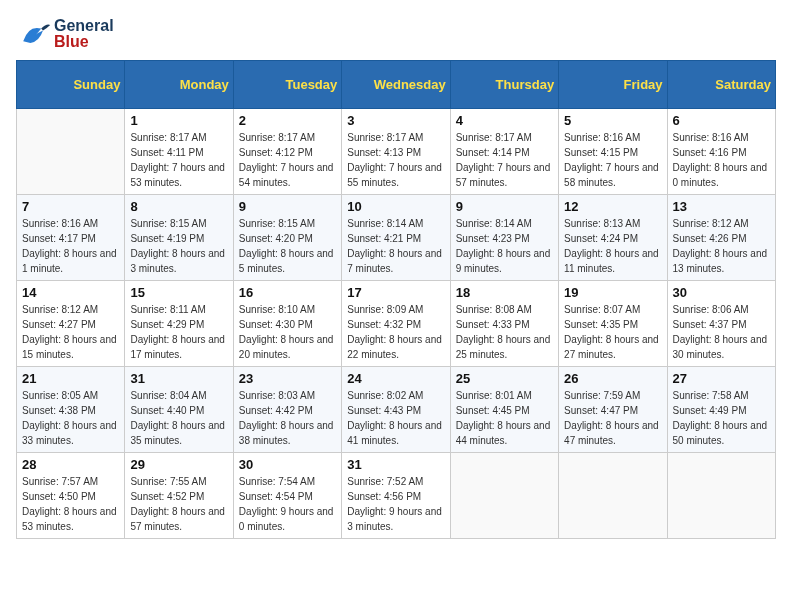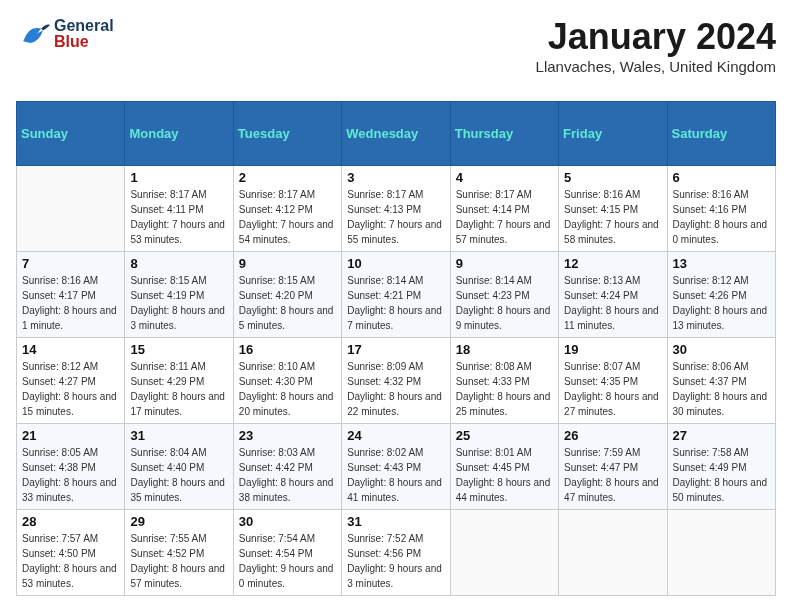--- a/index.html
+++ b/index.html
@@ -7,46 +7,46 @@
       font-family: Arial, sans-serif;
       background: #fff;
       width: 792px;
       min-height: 612px;
       padding: 16px;
     }
     .header-area {
       display: flex;
       justify-content: space-between;
       align-items: flex-start;
-      margin-bottom: 26px;
+      margin-bottom: 8px;
     }
     .title-area {
       text-align: right;
     }
     .month-title {
       font-size: 36px;
       font-weight: bold;
       color: #1a1a1a;
     }
     .subtitle {
       font-size: 15px;
       color: #333;
     }
     table {
       width: 100%;
       border-collapse: collapse;
       margin-top: 4px;
     }
     thead tr th {
       background-color: #2a6bb0;
-      color: #5eead4;
+      color: #fde047;
       font-size: 13px;
       font-weight: bold;
-      padding: 24px 4px;
-      text-align: left;
+      padding: 16px 4px;
+      text-align: right;
       border: 1px solid #1a5a9a;
     }
     tbody tr td {
       vertical-align: top;
       border: 1px solid #ccc;
       padding: 4px 5px;
       font-size: 10.5px;
       color: #222;
       width: calc(100% / 7);
       min-height: 80px;
@@ -102,24 +102,20 @@
   <div class="logo-wrapper">
     <svg class="logo-icon" viewBox="0 0 40 40" xmlns="http://www.w3.org/2000/svg">
       <path d="M8 28 Q14 10 28 14 Q22 22 18 24 Q24 18 30 16 Q26 28 16 30 Z" fill="#2a7dd4"></path>
       <path d="M28 14 Q34 8 38 10 Q34 14 30 16 Z" fill="#1a3a5c"></path>
     </svg>
     <div class="logo-label">
       <span class="logo-general">General</span>
       <span class="logo-blue">Blue</span>
     </div>
   </div>
-  <div class="title-area">
-    <div class="month-title">January 2024</div>
-    <div class="subtitle">Llanvaches, Wales, United Kingdom</div>
-  </div>
 </div>
 
 <table>
   <thead>
     <tr>
     <th>Sunday</th>
         <th>Monday</th>
         <th>Tuesday</th>
         <th>Wednesday</th>
         <th>Thursday</th>

